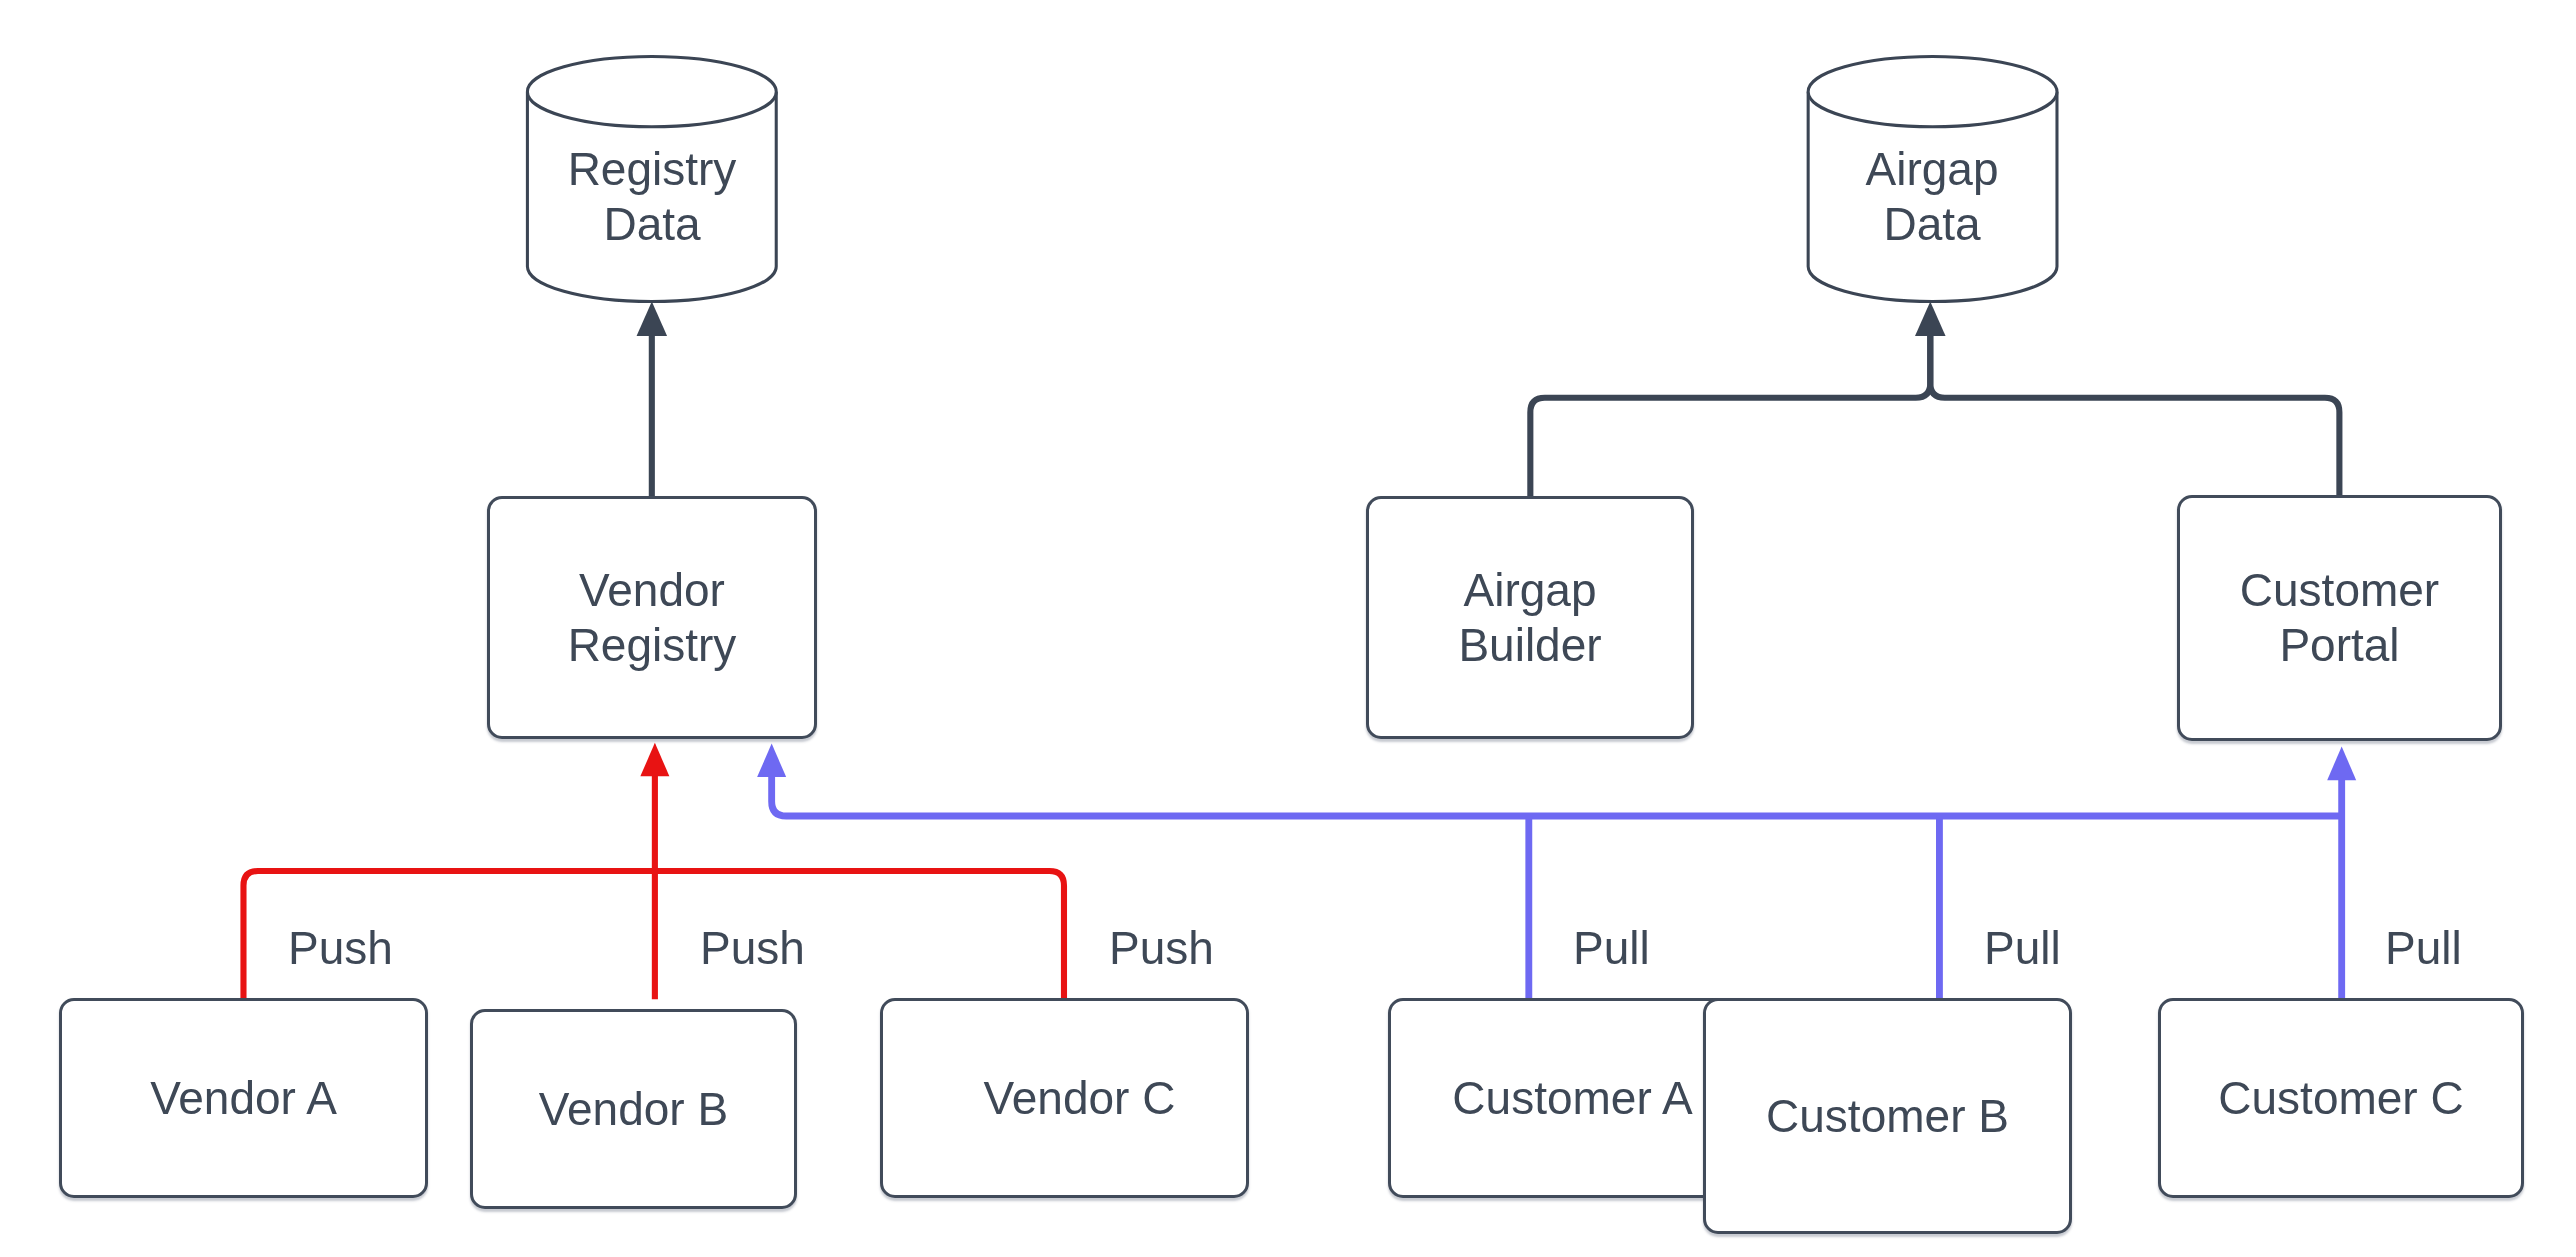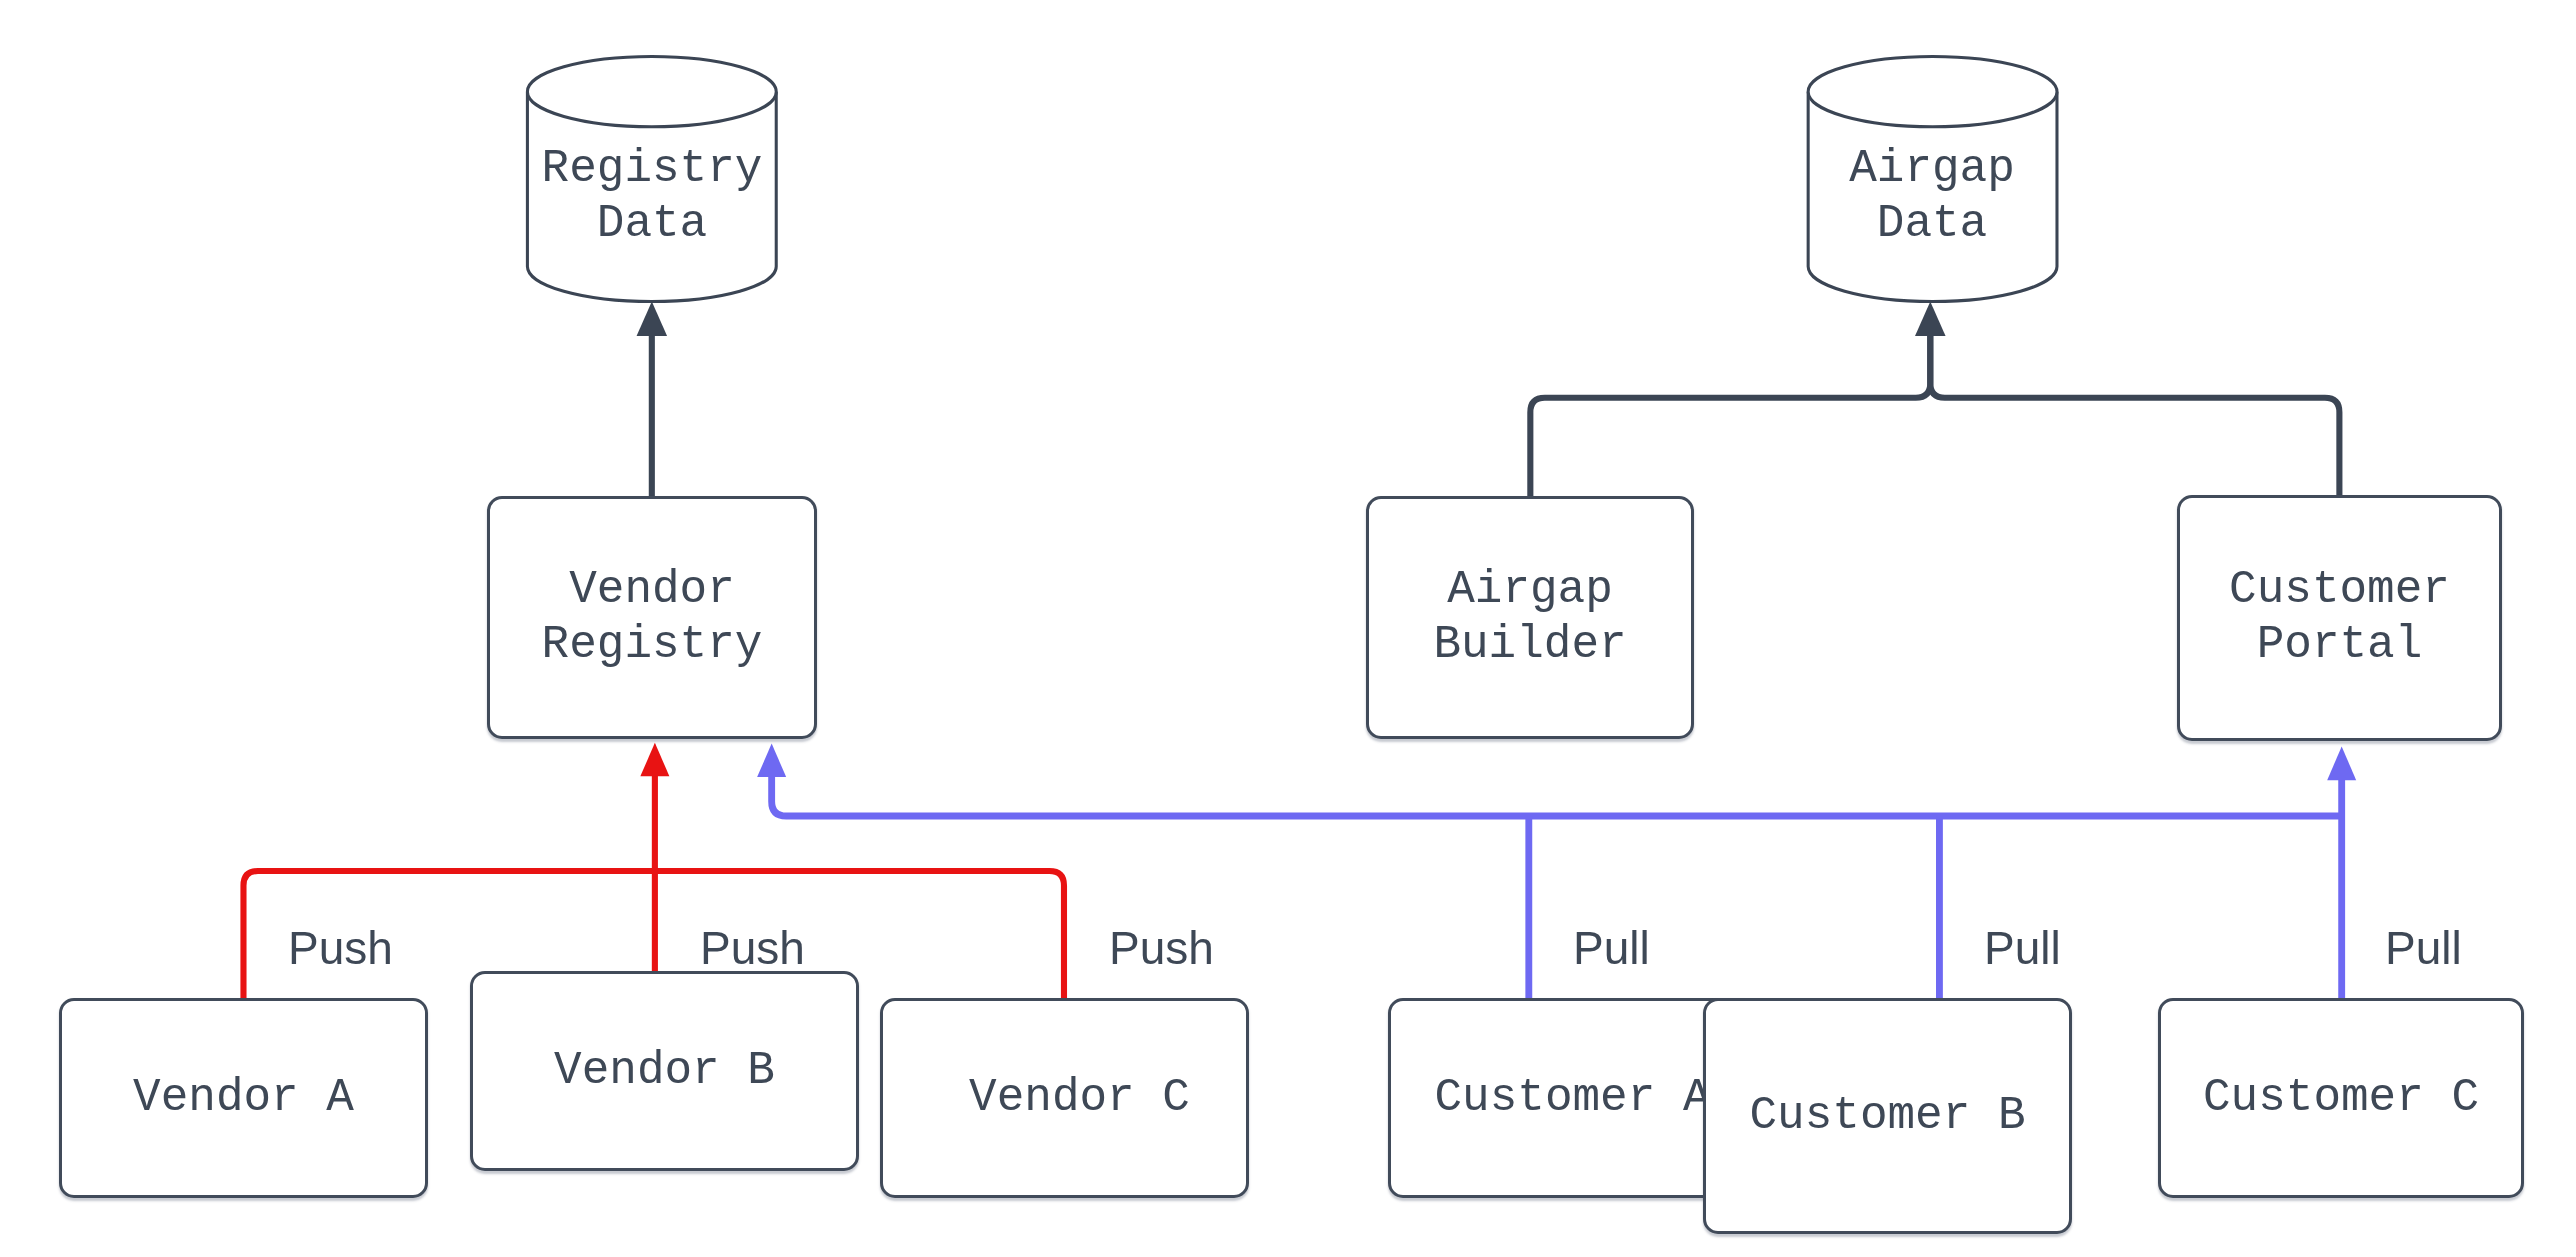--- a/index.html
+++ b/index.html
@@ -40,42 +40,41 @@
     align-items: center;
     justify-content: center;
     box-shadow: 0 2.3px 2.3px rgba(55, 66, 88, 0.28);
   }
   .node-label, .cyl-label-text {
     color: var(--text);
     font-size: 46px;
     line-height: 55px;
     text-align: center;
     white-space: pre-line;
-    font-family: Liberation Mono, monospace;
   }
   .cyl-label {
     position: absolute;
     display: flex;
     align-items: center;
     justify-content: center;
   }
   .edge-label {
     position: absolute;
     color: var(--text);
     font-size: 46px;
     line-height: 49px;
     white-space: nowrap;
     margin-left: 30px;
   }
   
   #node-vendor-registry { left: 487px;  top: 496px;  width: 330px; height: 243px; }
   #node-airgap-builder  { left: 1366px; top: 496px;  width: 328px; height: 243px; }
   #node-customer-portal { left: 2177px; top: 495px;  width: 325px; height: 246px; }
   #node-vendor-a   { left: 59px;   top: 998px; width: 369px; height: 200px; }
-  #node-vendor-b   { left: 470px;  top: 971px; width: 389px; height: 200px; }
+  #node-vendor-b   { left: 470px;  top: 1009px; width: 327px; height: 200px; }
   #node-vendor-c   { left: 880px; top: 998px; width: 369px; height: 200px; padding-left: 30px; }
   #node-customer-a { left: 1344px; top: 998px; width: 369px; height: 200px; margin-left: 44px; }
   #node-customer-b { left: 1703px; top: 998px; width: 369px; height: 236px; }
   #node-customer-c { left: 2158px; top: 998px; width: 366px; height: 200px; }
   #label-registry-data { left: 530px;  top: 122px; width: 244px; height: 149px; }
   #label-airgap-data   { left: 1810px; top: 122px; width: 244px; height: 149px; }
   #edge-label-push-a { left: 258px;  top: 924px; }
   #edge-label-push-b { left: 670px;  top: 924px; }
   #edge-label-push-c { left: 1079px; top: 924px; }
   #edge-label-pull-a { left: 1543px; top: 924px; }

